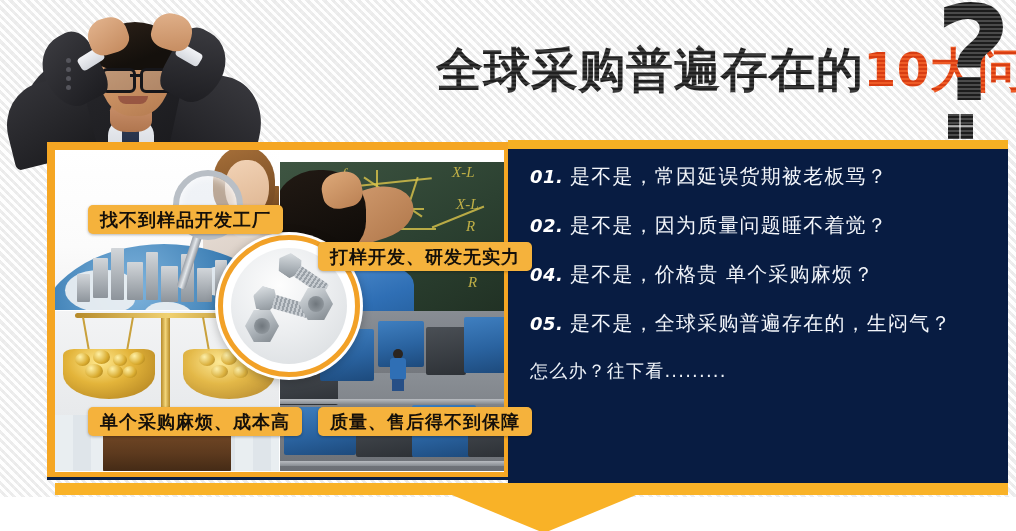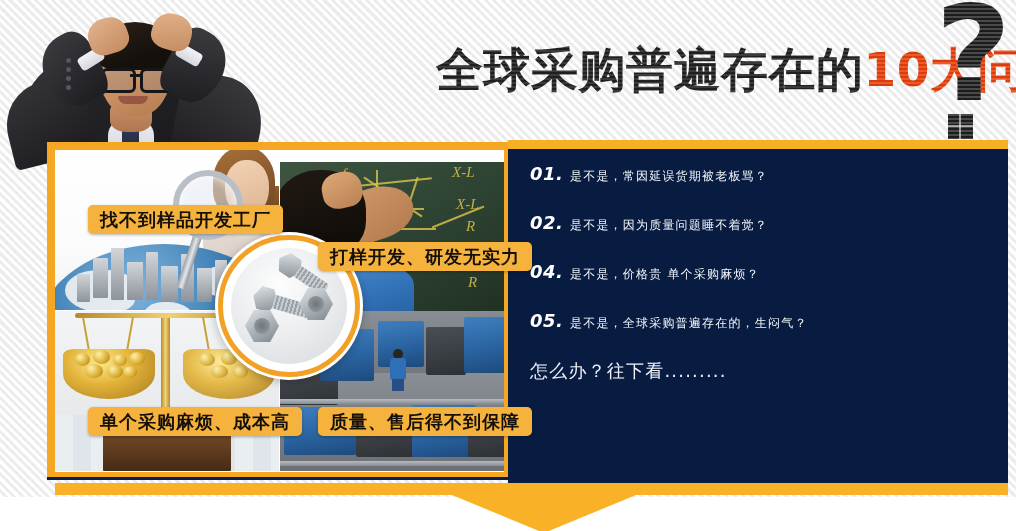--- a/index.html
+++ b/index.html
@@ -293,21 +293,21 @@
   .navy{
     position:absolute;left:508px;top:149px;width:500px;height:334px;background:#081c42;z-index:5;
   }
   .plist{position:absolute;left:22px;top:14px;width:460px;}
   .prow{display:flex;align-items:baseline;height:26px;margin-bottom:23px;}
   .pnum{
     color:#ffffff;font-style:italic;font-weight:bold;font-size:18px;width:40px;flex:0 0 40px;
     font-family:"DejaVu Sans","Liberation Sans",sans-serif;letter-spacing:.5px;
   }
   .ptext{
-    color:#f2f5fa;font-size:12px;letter-spacing:1.2px;white-space:nowrap;
+    color:#f2f5fa;font-size:20px;letter-spacing:1.2px;white-space:nowrap;
     font-family:"DejaVu Sans","Liberation Sans",sans-serif;
   }
   .pfoot{
     color:#eef2f8;font-size:18px;letter-spacing:1.2px;margin-top:4px;
     font-family:"DejaVu Sans","Liberation Sans",sans-serif;
   }
 
   
   .gold-bar{position:absolute;left:55px;top:483px;width:953px;height:12px;background:#f9b227;z-index:7;}
   .gold-arrow{

